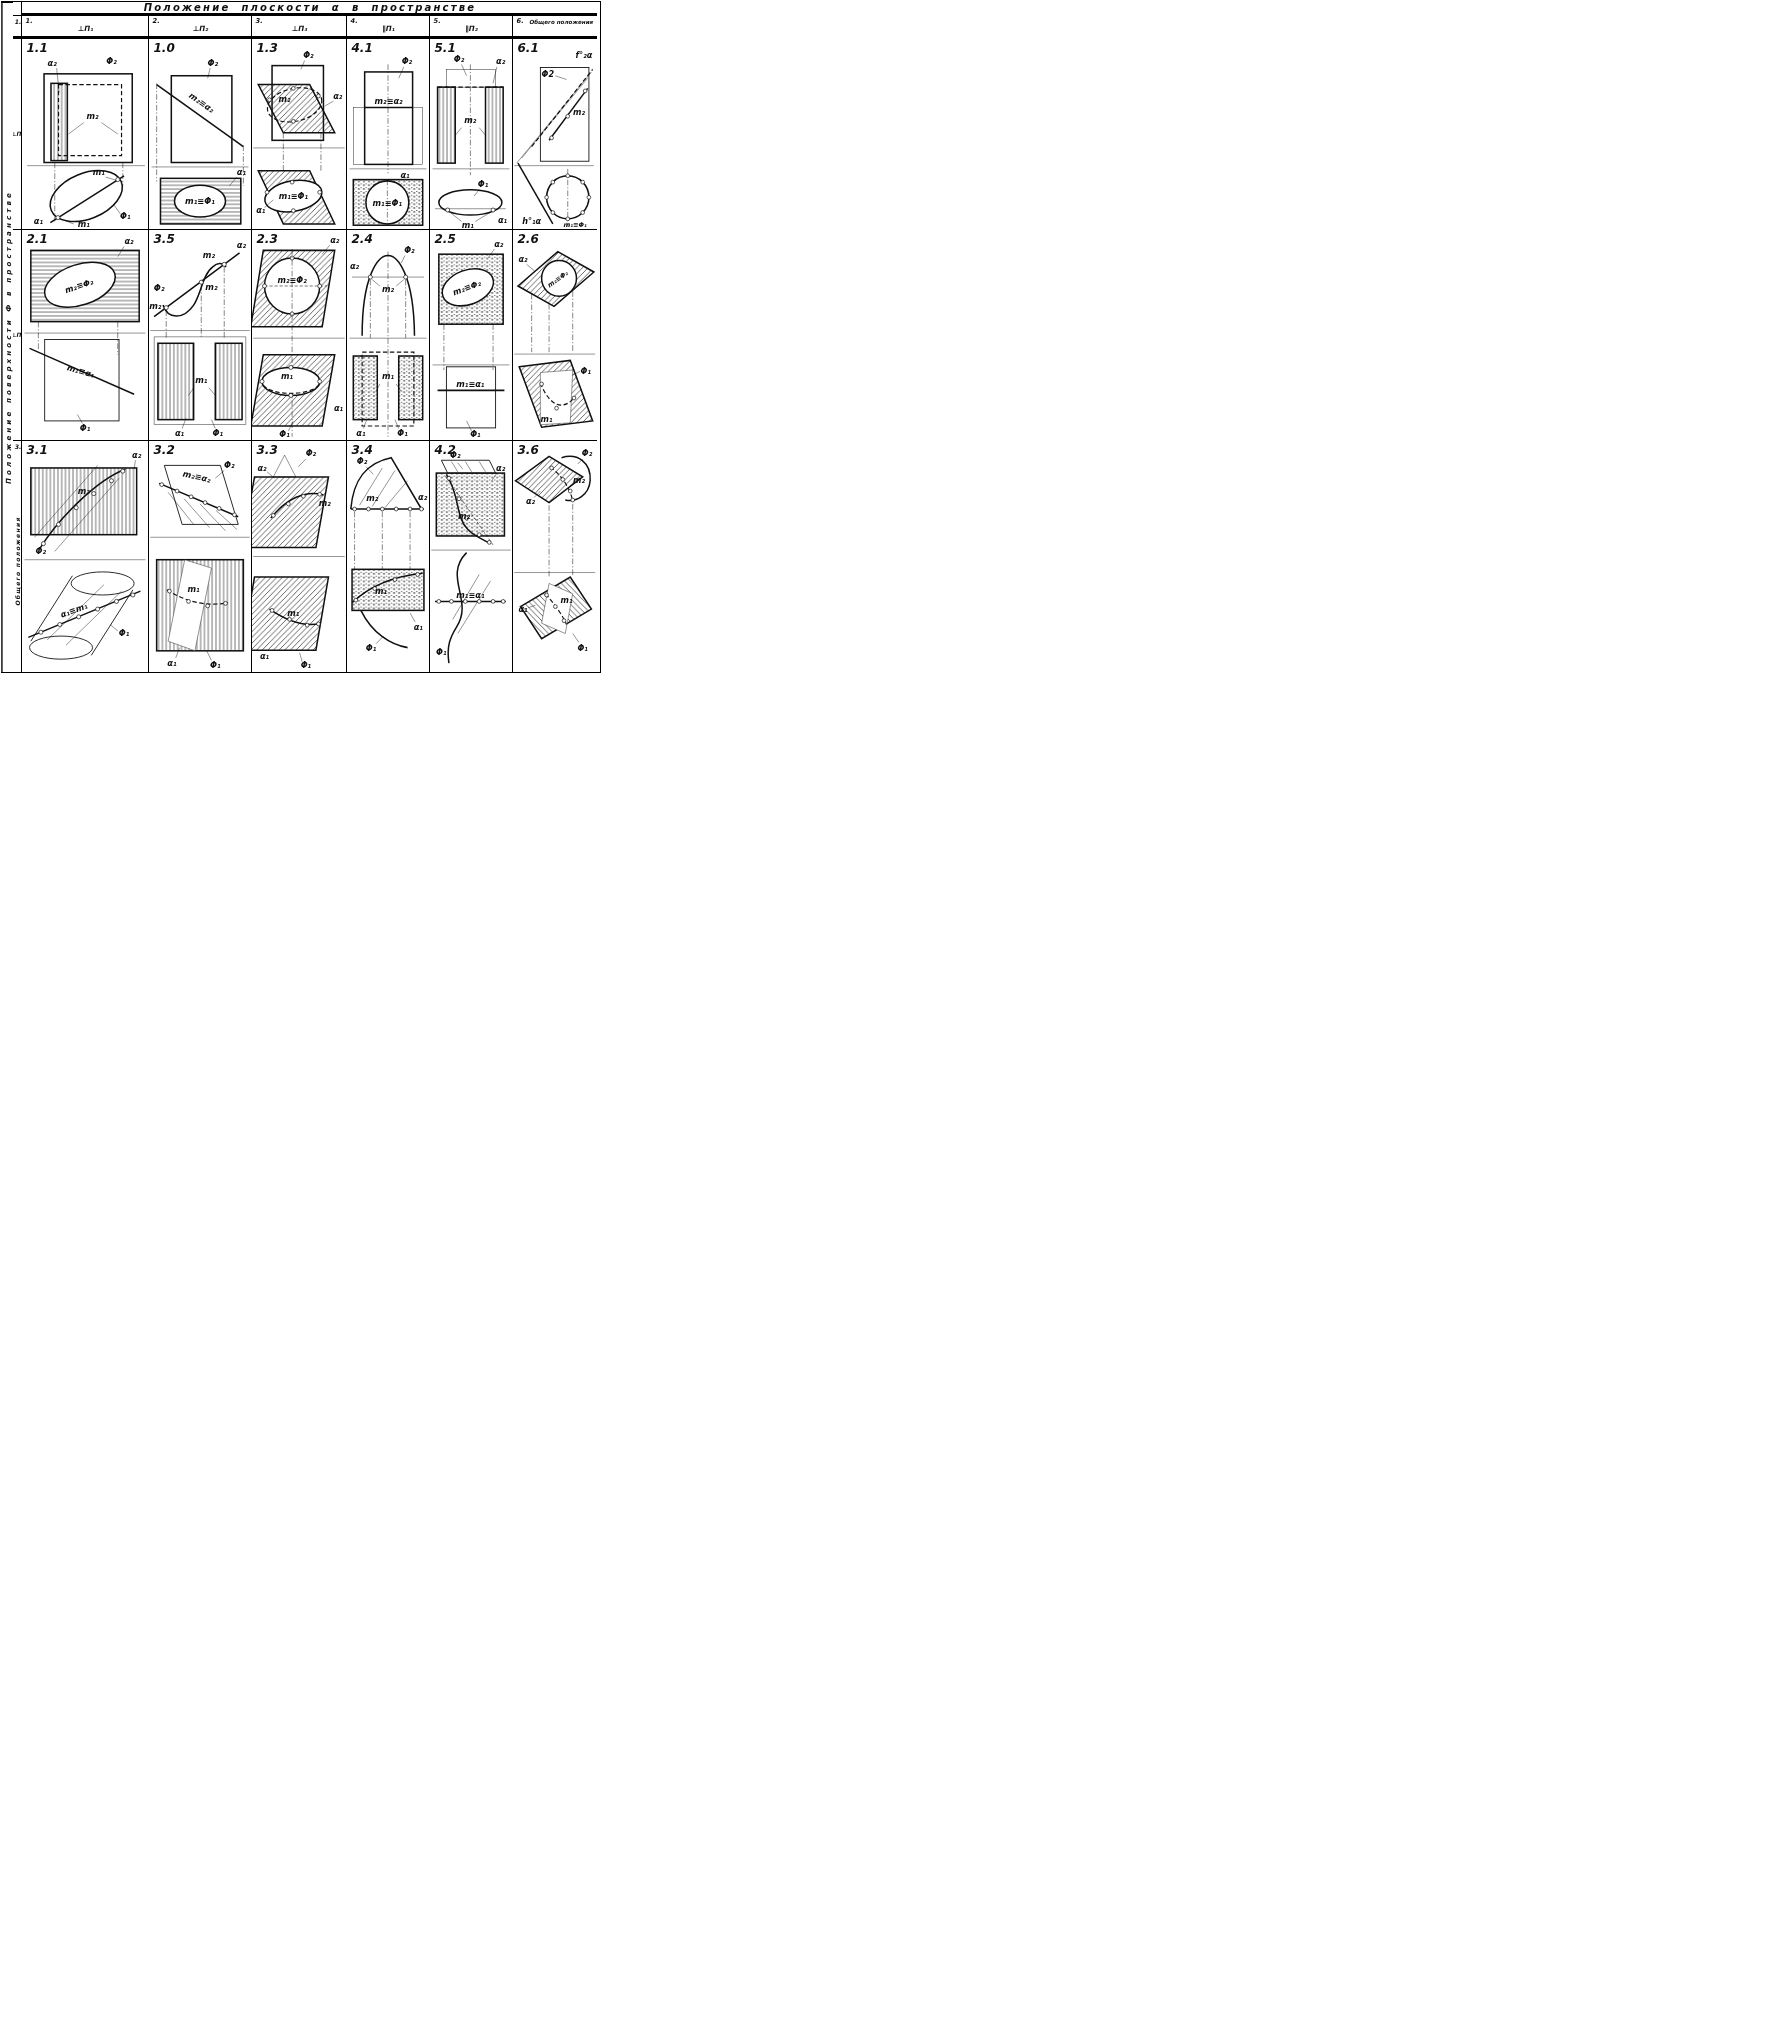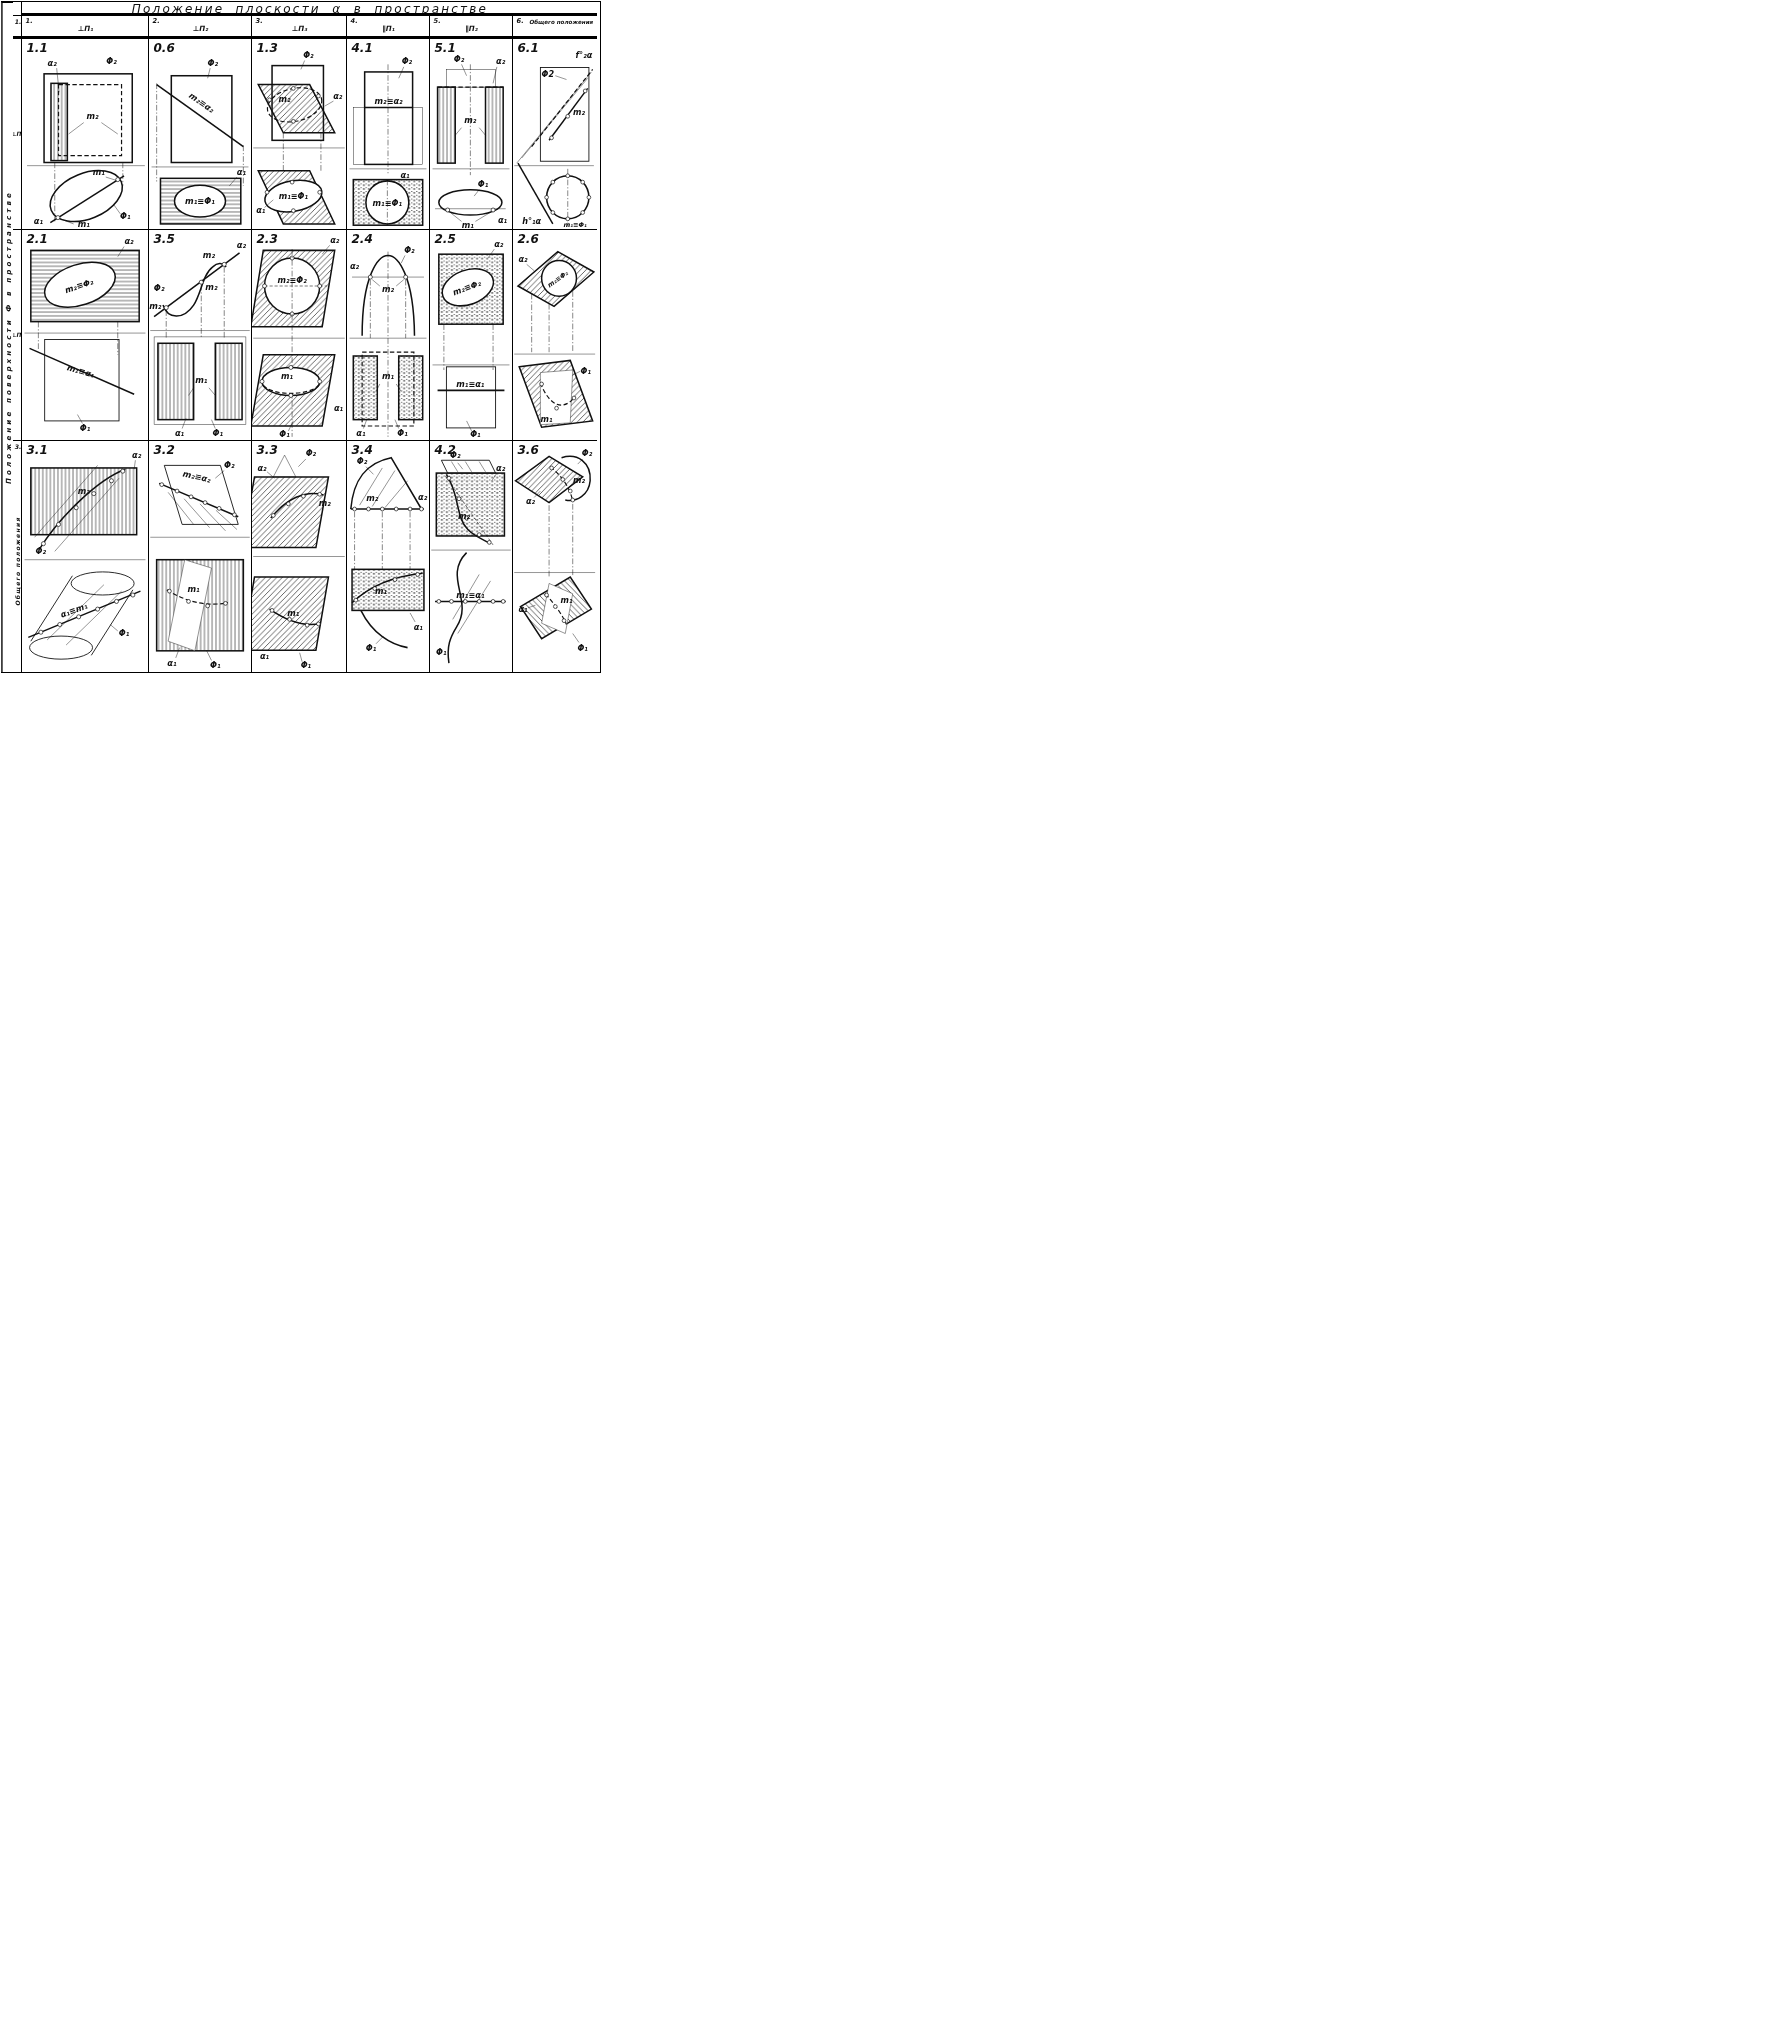--- a/index.html
+++ b/index.html
@@ -13,22 +13,22 @@
     background:#fff;
     box-sizing:content-box;
   }
   .c{position:relative;border-right:1.3px solid #000;border-bottom:1.3px solid #000;box-sizing:border-box;overflow:hidden;background:#fff;}
   .c.last{border-right:none;}
   .c.bot{border-bottom:none;text-align:right;}
   .thickb{border-bottom:3.1px solid #000;}
   .thickr{border-right:1.8px solid #000;}
   .title{
     grid-column:3/9;grid-row:1;
-    display:flex;justify-content:center;
-    font-style:italic;font-weight:400;font-size:12px;
+    display:flex;align-items:center;justify-content:center;
+    font-style:italic;font-weight:700;font-size:10px;
     letter-spacing:2.2px;word-spacing:5.4px;white-space:nowrap;
   }
   .sideTitle{
     grid-column:1;grid-row:1/6;
     display:flex;align-items:center;justify-content:center;
     writing-mode:vertical-rl;transform:rotate(180deg);
     font-style:italic;font-weight:700;font-size:7.1px;letter-spacing:3.1px;white-space:nowrap;
   }
   .hcell{display:block;}
   .hnum{position:absolute;top:1.3px;left:3.1px;font-style:italic;font-weight:700;font-size:6.7px;}
@@ -154,21 +154,21 @@
       <line class="tn" x1="82" y1="292" x2="61" y2="284"></line>
       <line class="tn" x1="156" y1="276" x2="146" y2="262"></line>
       <text class="lbl" x="122" y="215">m₁</text>
       <text class="lbl" x="26" y="292">α₁</text>
       <text class="lbl" x="98" y="297">m₁</text>
       <text class="lbl" x="164" y="284">Φ₁</text>
     </svg>
   </div>
 
   <div class="c cell" style="grid-column:4;grid-row:3">
-    <div class="cnum">0.6</div>
+    <div class="cnum">1.0</div>
     <svg viewBox="0 0 160 300" preserveAspectRatio="none">
       <rect class="tk" x="35" y="58" width="95" height="137"></rect>
       <line class="dd" x1="12" y1="70" x2="12" y2="225"></line>
       <line class="dd" x1="148" y1="168" x2="148" y2="232"></line>
       <line class="tk" x1="12" y1="72" x2="148" y2="170"></line>
       <line class="tn" x1="96" y1="46" x2="92" y2="62"></line>
       <text class="lbl" x="100" y="42">Φ₂</text>
       <text class="lbl" x="80" y="104" transform="rotate(35 80 104)">m₂≡α₂</text>
       <line class="tn" x1="4" y1="202" x2="156" y2="202"></line>
       <rect class="sk" fill="url(#hh)" x="18" y="220" width="126" height="72"></rect>

